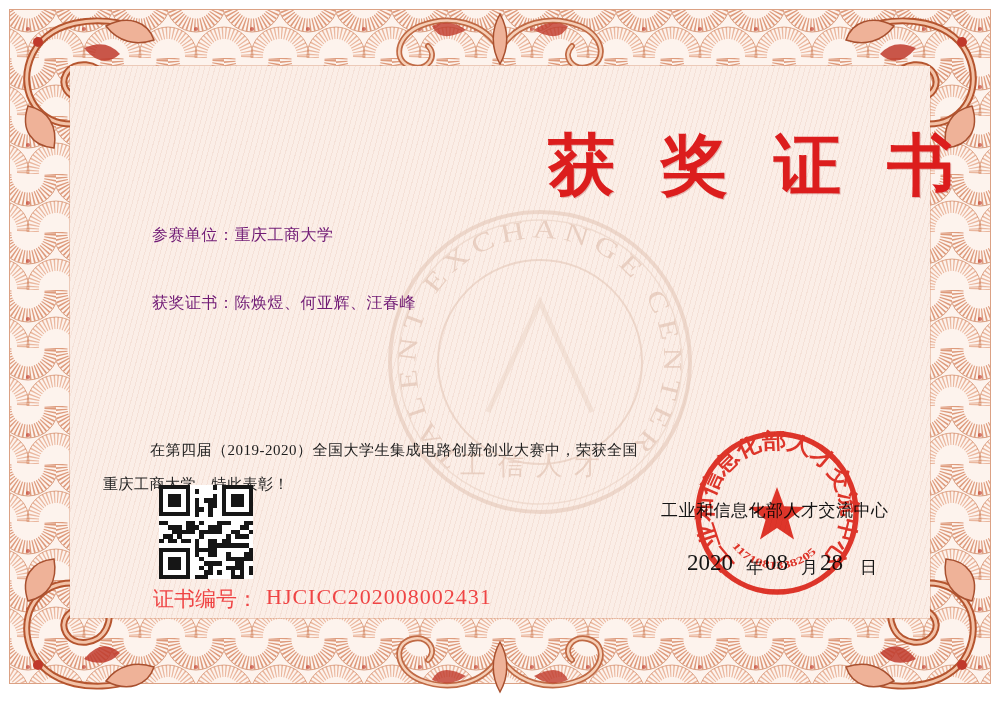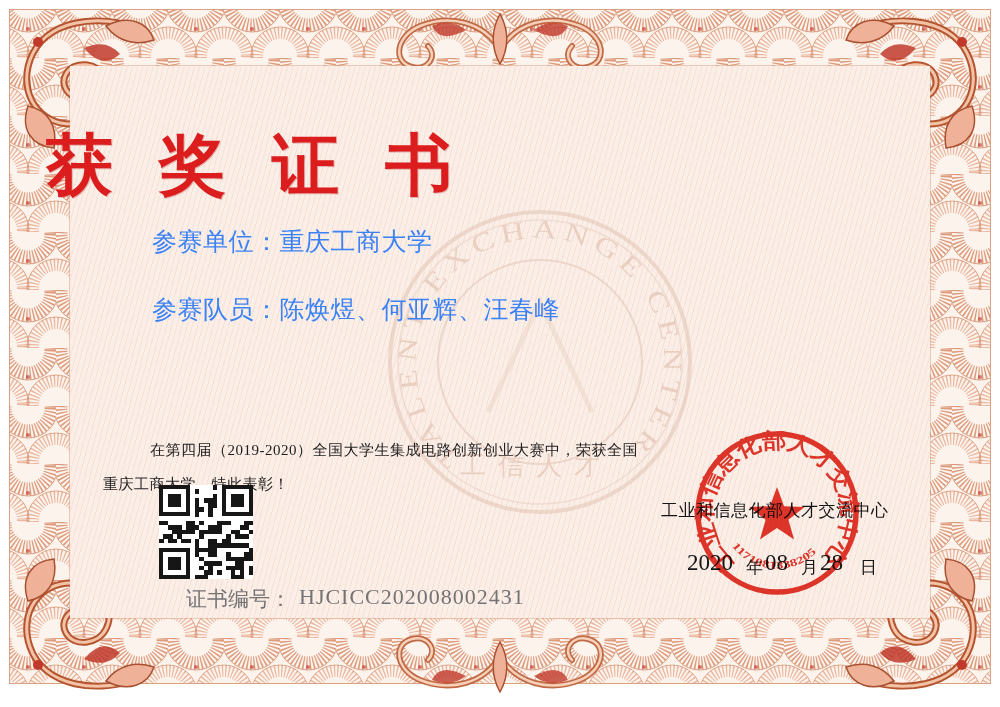--- a/index.html
+++ b/index.html
@@ -9,30 +9,30 @@
   }
   .border-svg{position:absolute;left:0;top:0;width:1000px;height:707px;}
   .inner-panel{
     position:absolute;left:70px;top:66px;width:860px;height:552px;
     background:
       repeating-linear-gradient(105deg, rgba(214,160,138,.16) 0 1px, transparent 1px 5px),
       #fbeee7;
   }
   .title{
     position:absolute;left:0;right:0;top:120px;margin:0;padding-left:46px;
-    text-align:left;font-size:67px;font-weight:bold;letter-spacing:46px;
+    text-align:right;font-size:67px;font-weight:bold;letter-spacing:46px;
     color:#dc1d1d;text-shadow:1px 1px 0 rgba(160,20,20,.25);
   }
-  .info-row{position:absolute;left:152px;font-size:25px;color:#3b82f6;letter-spacing:.5px;white-space:nowrap;}
+  .info-row{position:absolute;left:152px;font-size:16px;color:#701a75;letter-spacing:.5px;white-space:nowrap;}
   .row-0{top:225px}.row-1{top:259px}.row-2{top:293px}.row-3{top:326px}
   .body-line{position:absolute;font-size:15px;color:#1e1e1e;letter-spacing:.5px;white-space:nowrap;margin-top:47px;}
   .body-1{left:150px;top:394px}.body-2{left:103px;top:428px}
   .qr{position:absolute;left:159px;top:485px;width:94px;height:94px;background:#fff;}
   .qr svg{width:94px;height:94px;fill:#161616;}
-  .certno{position:absolute;left:153px;top:585px;font-size:21px;color:#737373;white-space:nowrap;margin-left:33px;}
+  .certno{position:absolute;left:153px;top:585px;font-size:21px;color:#ef4444;white-space:nowrap;}
   .certno .num{font-size:22px;letter-spacing:1px;position:relative;top:-2px;margin-left:8px;}
   .issuer{position:absolute;left:661px;top:499px;font-size:17px;color:#151515;letter-spacing:.5px;white-space:nowrap;}
   .dateline{position:absolute;left:687px;top:550px;font-size:23px;color:#151515;white-space:nowrap;}
   .dateline .unit{font-size:17px;position:relative;top:3px;}
   .g14{margin-left:13px}.g10{margin-left:2px}.g16{margin-left:17px}
   .watermark{position:absolute;left:384px;top:206px;width:312px;height:312px;opacity:.55;}
   .seal{position:absolute;left:692px;top:428px;width:170px;height:170px;mix-blend-mode:multiply;opacity:.93;}
   .seal text{font-family:"Liberation Serif","DejaVu Serif",serif;font-weight:bold;}
   .wm-text{font-family:"Liberation Serif","DejaVu Serif",serif;}
 </style>
@@ -106,21 +106,21 @@
     </text>
     <text class="wm-text" x="152" y="268" text-anchor="middle" font-size="26" letter-spacing="12" fill="#dcb9a6">工信人才</text>
   </svg>
 
   <h1 class="title">获奖证书</h1>
 
   <div class="info-row row-0">
     <span>参赛单位：</span><span>重庆工商大学</span>
   </div>
   <div class="info-row row-2">
-    <span>参赛队员：</span><span>陈焕煜、何亚辉、汪春峰</span>
+    <span>获奖证书：</span><span>陈焕煜、何亚辉、汪春峰</span>
   </div>
 
   <div class="body-line body-1">在第四届（2019-2020）全国大学生集成电路创新创业大赛中，荣获全国</div>
   <div class="body-line body-2">重庆工商大学，特此表彰！</div>
 
   <div class="qr">
     <svg id="qr-svg" viewBox="0 0 21 21" shape-rendering="crispEdges" aria-hidden="true">
         <rect x="12" y="0" width="1.04" height="1.04"></rect>
         <rect x="8" y="1" width="1.04" height="1.04"></rect>
         <rect x="12" y="2" width="1.04" height="1.04"></rect>

